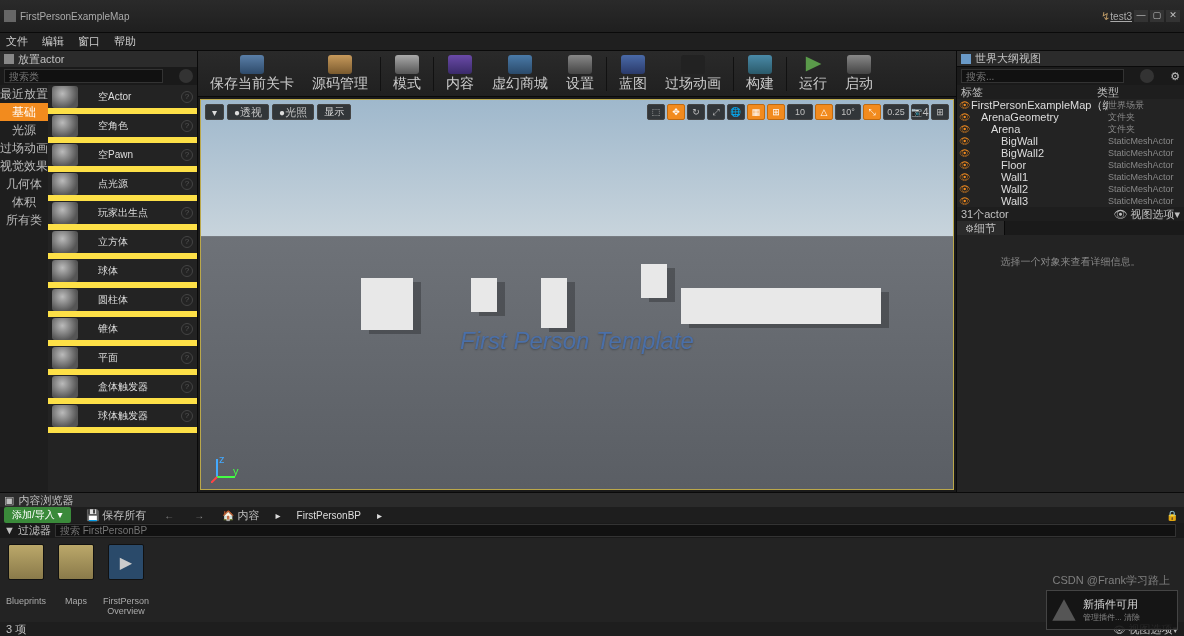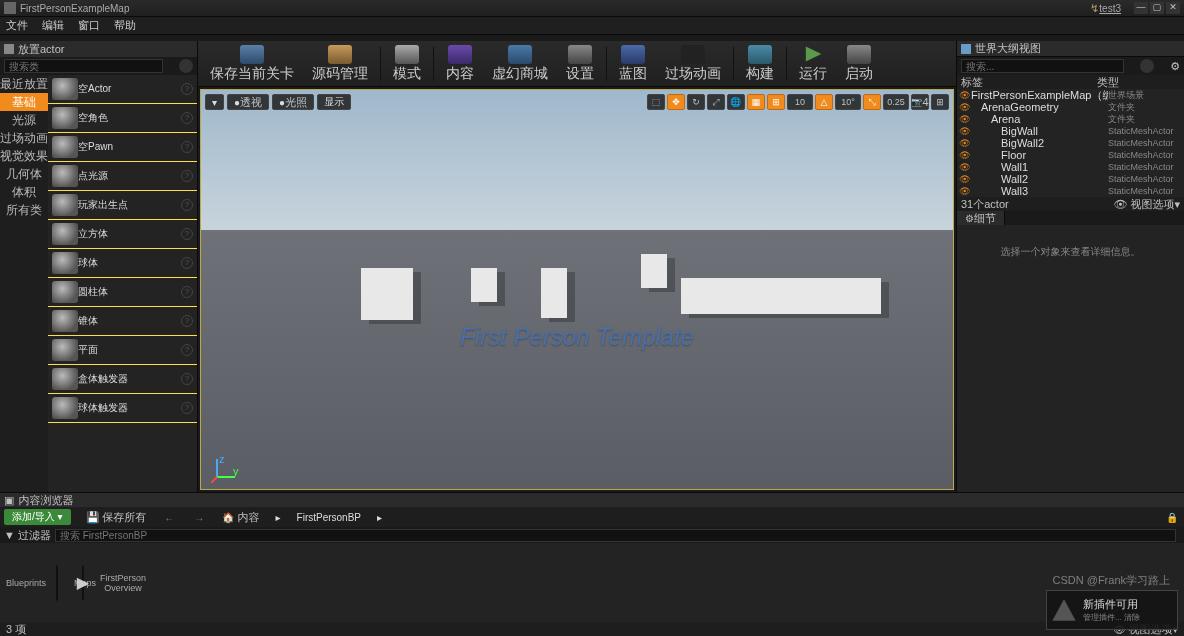--- a/index.html
+++ b/index.html
@@ -1,36 +1,36 @@
 <!DOCTYPE html>
 <html><head>
 <meta charset="utf-8">
 <style>
 * { margin: 0; padding: 0; box-sizing: border-box; font-family: "Segoe UI", Tahoma, sans-serif; font-size: 11px; color: #c0c0c0; }
 body { background: #1a1a1a; width: 1184px; height: 636px; overflow: hidden; display: flex; flex-direction: column; }
-.titlebar { height: 14px; background: linear-gradient(#2a2a2a,#1f1f1f); display: flex; align-items: center; padding: 8px 4px; border-bottom: 1px solid #0a0a0a; }
+.titlebar { height: 14px; background: linear-gradient(#2a2a2a,#1f1f1f); display: flex; align-items: center; padding: 16px 4px; border-bottom: 1px solid #0a0a0a; }
 .titlebar .logo { width: 12px; height: 12px; background: #666; margin-right: 4px; }
 .titlebar .title { flex: 1; font-size: 10px; color: #aaa; }
-.titlebar .proj { font-size: 10px; color: #aaa; margin-right: 11px; text-decoration: underline; }
+.titlebar .proj { font-size: 10px; color: #aaa; margin-right: 0; text-decoration: underline; }
 .titlebar .winbtn { width: 14px; height: 12px; background: #333; margin-left: 2px; text-align: center; line-height: 10px; font-size: 9px; }
 .menubar { height: 18px; background: #1f1f1f; display: flex; align-items: center; padding: 0 6px; gap: 14px; border-bottom: 1px solid #0a0a0a; }
 .menubar span { font-size: 11px; color: #ccc; }
-.toprow { display: flex; flex: 1; min-height: 0; margin-top: 6px; }
+.toprow { display: flex; flex: 1; min-height: 0; }
 .leftpanel { width: 198px; background: #232323; display: flex; flex-direction: column; border-right: 1px solid #0a0a0a; }
 .placeactor-hdr { height: 16px; background: #2b2b2b; display: flex; align-items: center; padding: 0 4px; gap: 4px; }
 .placeactor-hdr .ic { width: 10px; height: 10px; background: #888; }
 .searchrow { height: 18px; display: flex; align-items: center; padding: 2px 4px; gap: 16px; background: #1a1a1a; }
 .searchrow input { flex: 1; background: #111; border: 1px solid #333; height: 14px; font-size: 10px; color: #ccc; padding: 0 4px; }
 .searchrow .mag { width: 14px; height: 14px; background: #333; border-radius: 7px; }
 .placebody { flex: 1; display: flex; min-height: 0; }
 .catcol { width: 48px; background: #1e1e1e; display: flex; flex-direction: column; }
 .catcol .cat { height: 18px; font-size: 12px; color: #bbb; display: flex; align-items: center; justify-content: center; }
 .catcol .cat.sel { background: #f28b1e; color: #fff; }
 .itemcol { flex: 1; overflow: hidden; }
-.placeitem { height: 29px; display: flex; align-items: center; gap: 0; padding: 0 4px; border-bottom: 1px solid #fde047; }
+.placeitem { height: 29px; display: flex; align-items: center; gap: 20px; padding: 0 4px; border-bottom: 6px solid #fde047; }
 .placeitem .thumb { width: 26px; height: 22px; background: radial-gradient(circle at 40% 35%, #bbb, #555 70%); border-radius: 3px; }
 .placeitem .lbl { flex: 1; font-size: 10px; color: #ddd; }
 .placeitem .q { width: 12px; height: 12px; border: 1px solid #444; border-radius: 6px; font-size: 8px; text-align: center; line-height: 10px; color: #555; }
 .centerpanel { flex: 1; display: flex; flex-direction: column; background: #1a1a1a; min-width: 0; }
 .toolbar { height: 46px; background: linear-gradient(#2a2a2a,#202020); display: flex; align-items: center; gap: 2px; padding: 0 4px; border-bottom: 1px solid #0a0a0a; }
 .tbtn { display: flex; flex-direction: column; align-items: center; justify-content: center; padding: 2px 8px; height: 42px; }
 .tbtn .ticon { width: 24px; height: 22px; background: #666; border-radius: 3px; }
 .tbtn .tlbl { font-size: 14px; color: #ccc; margin-top: 1px; white-space: nowrap; font-family: Liberation Serif, serif; }
 .tbtn .ticon.save { background: linear-gradient(#5a7fa8,#2e4a6a); }
 .tbtn .ticon.src { background: linear-gradient(#c79a5c,#7a5a2e); }
@@ -75,21 +75,21 @@
 .cb-hdr { height: 14px; background: #2b2b2b; display: flex; align-items: center; padding: 0 4px; gap: 4px; }
 .cb-toolbar { height: 20px; background: #1e1e1e; display: flex; align-items: center; gap: 16px; padding: 0 4px; }
 .cb-toolbar .addbtn { background: #3a8a3a; height: 16px; padding: 0 8px; font-size: 10px; color: #fff; display: flex; align-items: center; border-radius: 2px; }
 .cb-toolbar .sv { font-size: 10px; color: #ccc; display: flex; align-items: center; gap: 2px; }
 .cb-toolbar .nav { width: 14px; height: 14px; display: flex; align-items: center; justify-content: center; font-size: 10px; color: #888; }
 .cb-toolbar .crumb { font-size: 10px; color: #ddd; }
 .cb-toolbar .spacer { flex: 1; }
 .cb-filter { height: 16px; background: #1a1a1a; display: flex; align-items: center; gap: 4px; padding: 0 4px; }
 .cb-filter input { flex: 1; background: #111; border: 1px solid #333; height: 13px; font-size: 10px; padding: 0 4px; }
 .cb-body { flex: 1; display: flex; gap: 10px; padding: 6px; }
-.asset { width: 40px; display: flex; flex-direction: row; align-items: center; gap: 16px; justify-content: flex-end; }
+.asset { width: 40px; display: flex; flex-direction: column; align-items: center; gap: 16px; }
 .asset .thumb { width: 36px; height: 36px; background: #3a3a3a; border: 1px solid #111; border-radius: 2px; }
 .asset .thumb.folder { background: linear-gradient(#bba86a,#8a7a4a); }
 .asset .thumb.bp { background: #2a4a6a; position: relative; }
 .asset .thumb.bp::after { content:"▶"; position:absolute; inset:0; display:flex; align-items:center; justify-content:center; color:#ccc; font-size:16px; }
 .asset .albl { font-size: 9px; color: #aaa; text-align: center; line-height: 10px; }
 .cb-ftr { height: 14px; background: #1e1e1e; display: flex; align-items: center; padding: 0 6px; font-size: 10px; }
 .cb-ftr .spacer { flex:1; }
 .cb-ftr .viewopt { font-size:10px; color:#ccc; }
 .watermark { position: absolute; right: 14px; bottom: 48px; font-size: 11px; color: rgba(200,200,200,0.55); }
 .plugin-toast { position: absolute; right: 6px; bottom: 6px; width: 132px; height: 40px; background: rgba(20,20,20,0.9); border: 1px solid #444; display: flex; align-items: center; gap: 6px; padding: 4px; }

